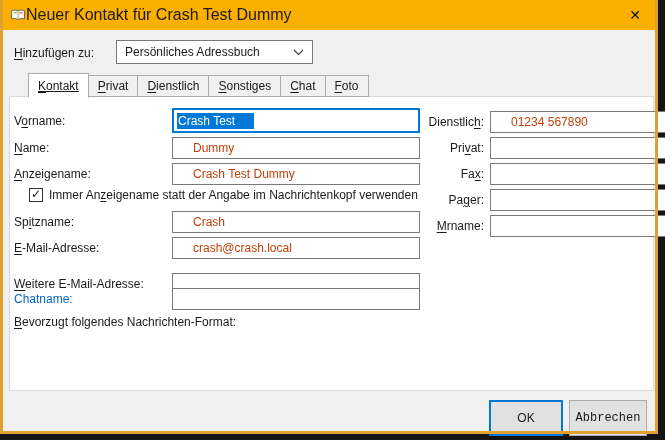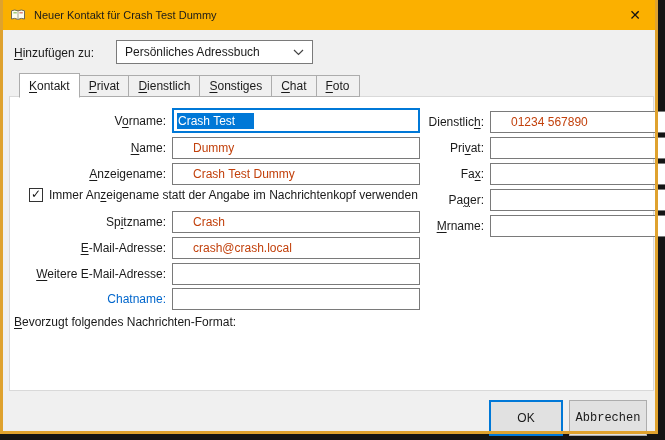--- a/index.html
+++ b/index.html
@@ -6,43 +6,43 @@
     font-family:"Liberation Sans","DejaVu Sans",sans-serif;font-size:12px;color:#1a1a1a;
     -webkit-font-smoothing:antialiased;}
   .window{position:absolute;left:0;top:0;width:658px;height:434px;background:#F0F0F0;}
   .frame{position:absolute;left:0;top:0;width:658px;height:434px;box-sizing:border-box;
     border-left:3px solid #DFA22E;border-right:3px solid #DFA22E;border-bottom:3px solid #DFA22E;
     pointer-events:none;z-index:50;}
   
   .titlebar{position:absolute;left:0;top:0;width:658px;height:30px;background:#FBB000;
     display:flex;align-items:center;z-index:40;}
   .titlebar .app-icon{margin-left:10px;width:16px;height:16px;flex:0 0 auto;}
-  .titlebar .title{margin-left:8px;font-size:11px;color:#1a1a1a;white-space:nowrap;}
+  .titlebar .title{margin-left:0;font-size:16px;color:#1a1a1a;white-space:nowrap;}
   .close-btn{margin-left:auto;width:46px;height:30px;display:flex;align-items:center;justify-content:center;
     font-size:14px;color:#111;cursor:default;}
   
   .addrow-label{position:absolute;left:14px;top:46px;z-index:2;}
   .combo{position:absolute;box-sizing:border-box;background:#fff;border:1px solid #7A7A7A;
     display:flex;align-items:center;padding:0 8px;z-index:2;}
   .combo .chev{margin-left:auto;display:flex;align-items:center;}
   .combo-addressbook{left:116px;top:40px;width:197px;height:24px;}
   .combo-format{left:263px;top:310px;width:92px;height:24px;}
   
   .tabs{position:absolute;left:11px;top:73px;display:flex;align-items:flex-end;z-index:10;}
   .tab{box-sizing:border-box;height:22px;padding:3px 9px 0 9px;background:#F0F0F0;
     border:1px solid #ACACAC;margin-left:-1px;white-space:nowrap;}
-  .tab:first-child{margin-left:8px;}
+  .tab:first-child{margin-left:17px;text-decoration:underline;}
   .tab.active{height:25px;padding-top:5px;background:#fff;position:relative;z-index:11;
     margin-bottom:-1px;border-bottom:1px solid #fff;}
   
   .panel{position:absolute;left:9px;top:96px;width:645px;height:295px;box-sizing:border-box;
     background:#fff;border:1px solid #D9D9D9;z-index:5;}
   
   .rowL{position:absolute;left:14px;width:406px;height:23px;display:flex;align-items:center;z-index:6;}
-  .rowL .lbl{width:152px;text-align:right;padding-right:6px;flex:0 0 auto;white-space:nowrap;}
+  .rowL .lbl{width:152px;padding-right:6px;flex:0 0 auto;white-space:nowrap;}
   .rowR{position:absolute;left:420px;width:216px;height:23px;display:flex;align-items:center;z-index:6;}
   .rowR .lbl{width:64px;text-align:right;padding-right:6px;flex:0 0 auto;white-space:nowrap;}
   .ak{text-decoration:underline;text-underline-offset:2px;}
   .txt{flex:1;box-sizing:border-box;height:22px;border:1px solid #7A7A7A;background:#fff;
     padding:0 20px;font:inherit;color:#c2410c;outline:none;}
   .input-focused{flex:1;box-sizing:border-box;height:25px;border:2px solid #0078D7;background:#fff;
     display:flex;align-items:center;padding:0 3px;}
   .input-focused .sel{background:#0078D7;color:#fff;padding:1px 19px 1px 1px;white-space:nowrap;}
   .link-label{color:#0066CC;}
   
@@ -126,21 +126,21 @@
   <div class="rowL" style="top:210px;">
     <span class="lbl"><span>Sp</span><span class="ak">i</span><span>tzname:</span></span>
     <input class="txt" type="text" value="Crash" style="">
   </div>
 
   <div class="rowL" style="top:236px;">
     <span class="lbl"><span></span><span class="ak">E</span><span>-Mail-Adresse:</span></span>
     <input class="txt" type="text" value="crash@crash.local" style="">
   </div>
 
-  <div class="rowL" style="top:262px;">
+  <div class="rowL" style="top:272px;">
     <span class="lbl"><span></span><span class="ak">W</span><span>eitere E-Mail-Adresse:</span></span>
     <input class="txt" type="text" value="" style="">
   </div>
 
   <div class="rowL" style="top:287px;">
     <span class="lbl link-label">Chatname:</span>
     <input class="txt" type="text" value="" style="">
   </div>
 
   <span class="fmtrow-label"><span></span><span class="ak">B</span><span>evorzugt folgendes Nachrichten-Format:</span></span>

